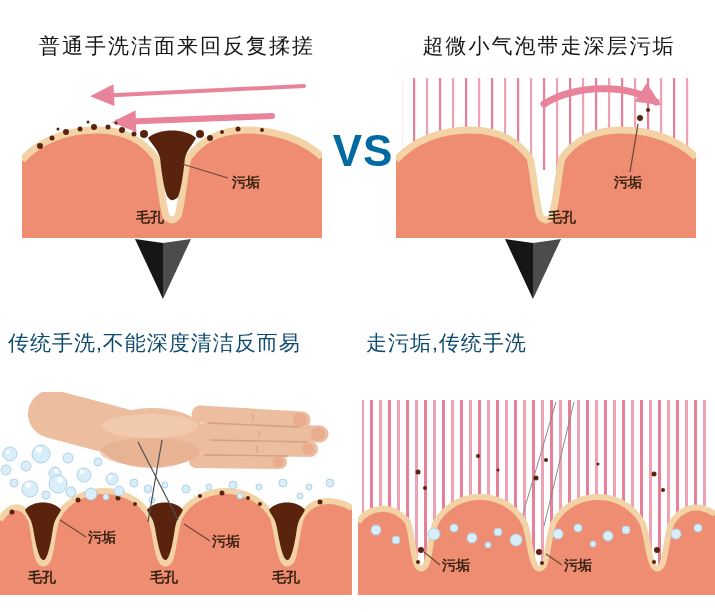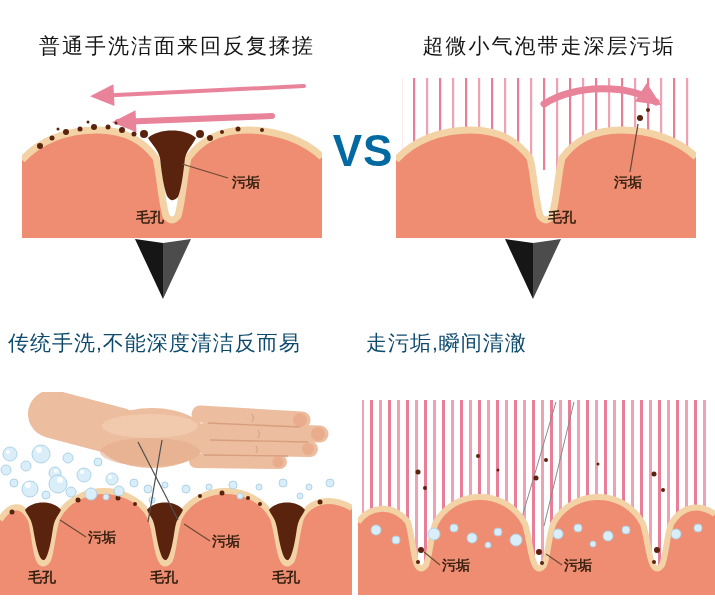--- a/index.html
+++ b/index.html
@@ -107,21 +107,21 @@
   </svg>
   <svg class="down-arrow right" width="60" height="62" viewBox="0 0 60 62">
     <polygon points="2,1 30,5 30,61" fill="#161616"></polygon>
     <polygon points="30,5 58,1 30,61" fill="#4c4c4c"></polygon>
   </svg>
 
   <div class="desc left">
     <div>传统手洗,不能深度清洁反而易</div>
   </div>
   <div class="desc right">
-    <div>走污垢,瞬间清澈</div>
+    <div>走污垢,传统手洗</div>
   </div>
 
   <svg class="panel bl" width="352" height="220" viewBox="0 0 352 220">
     <path d="M0,128 C10,112 22,110 31,128 C35,144 35,160 39,168 Q43,175 48,168 C52,158 52,142 57,126 C68,105 90,99 104,99 C118,99 140,105 151,126 C156,142 156,158 161,168 Q165,175 170,168 C174,158 174,142 179,126 C190,105 212,99 226,99 C240,99 262,105 273,126 C278,142 278,158 283,168 Q287,175 292,168 C296,158 296,142 301,126 C310,108 330,104 352,116 L352,220 L0,220 Z" fill="#ef8d72"></path>
     <path d="M0,128 C10,112 22,110 31,128 C35,144 35,160 39,168 Q43,175 48,168 C52,158 52,142 57,126 C68,105 90,99 104,99 C118,99 140,105 151,126 C156,142 156,158 161,168 Q165,175 170,168 C174,158 174,142 179,126 C190,105 212,99 226,99 C240,99 262,105 273,126 C278,142 278,158 283,168 Q287,175 292,168 C296,158 296,142 301,126 C310,108 330,104 352,116" fill="none" stroke="#f3d3a5" stroke-width="6" stroke-linejoin="round"></path>
     <g fill="#5a230e">
       <path d="M25,118 C32,108 54,108 61,118 C57,126 55,126 53,136 C51,150 49,160 46,166 Q43,171 40,165 C37,158 35,148 33,136 C31,126 29,126 25,118 Z"></path>
       <path transform="translate(122,0)" d="M25,118 C32,108 54,108 61,118 C57,126 55,126 53,136 C51,150 49,160 46,166 Q43,171 40,165 C37,158 35,148 33,136 C31,126 29,126 25,118 Z"></path>
       <path transform="translate(244,0)" d="M25,118 C32,108 54,108 61,118 C57,126 55,126 53,136 C51,150 49,160 46,166 Q43,171 40,165 C37,158 35,148 33,136 C31,126 29,126 25,118 Z"></path>
       <circle cx="78" cy="108" r="2.5"></circle>

